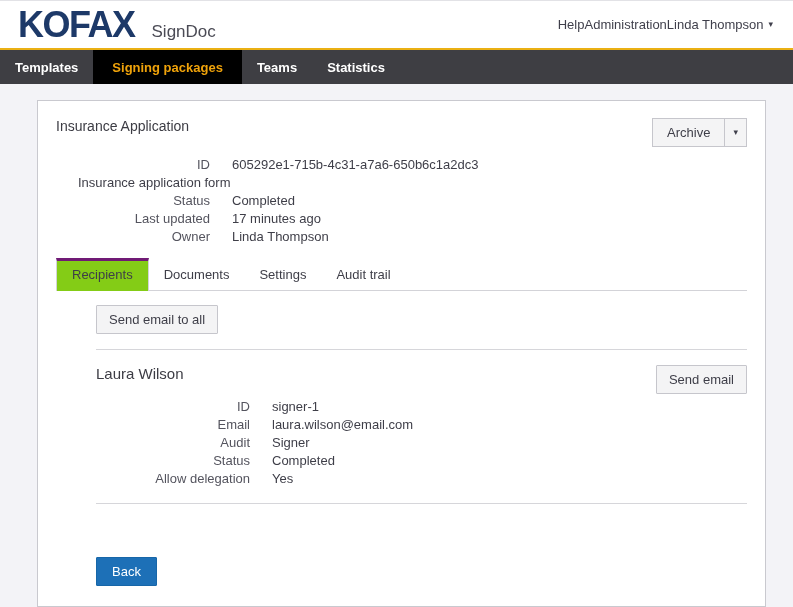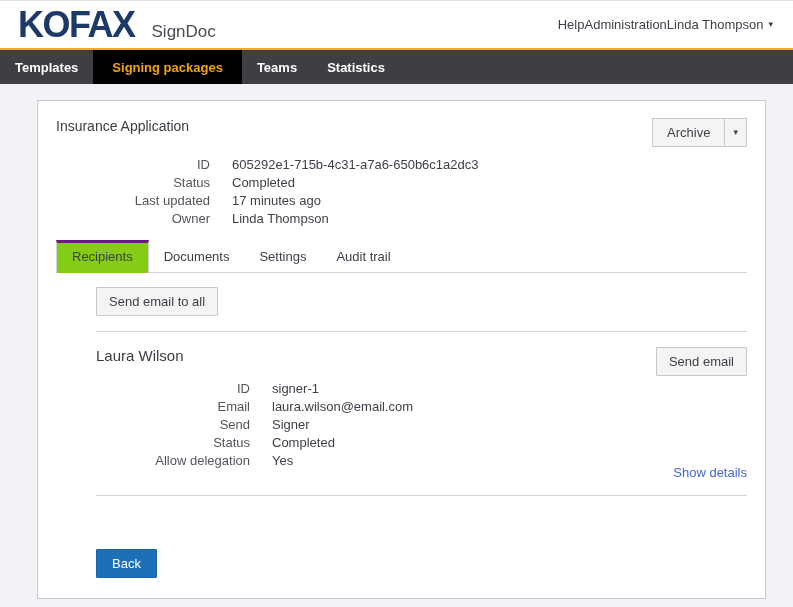--- a/index.html
+++ b/index.html
@@ -201,20 +201,21 @@
         </span>
     </div>
   </div>
 
   <div class="details">
     <div class="detail-row">
       <span class="detail-label">ID</span>
       <span class="detail-value">605292e1-715b-4c31-a7a6-650b6c1a2dc3</span>
     </div>
     <div class="detail-row">
+      <span class="detail-value">Insurance application form</span>
     </div>
     <div class="detail-row">
       <span class="detail-label">Status</span>
       <span class="detail-value">Completed</span>
     </div>
     <div class="detail-row">
       <span class="detail-label">Last updated</span>
       <span class="detail-value">17 minutes ago</span>
     </div>
     <div class="detail-row">
@@ -244,36 +245,33 @@
     <div class="details recipient-details">
       <div class="detail-row">
         <span class="detail-label">ID</span>
         <span class="detail-value">signer-1</span>
       </div>
       <div class="detail-row">
         <span class="detail-label">Email</span>
         <span class="detail-value">laura.wilson@email.com</span>
       </div>
       <div class="detail-row">
-        <span class="detail-label">Send</span>
+        <span class="detail-label">Audit</span>
         <span class="detail-value">Signer</span>
       </div>
       <div class="detail-row">
         <span class="detail-label">Status</span>
         <span class="detail-value">Completed</span>
       </div>
       <div class="detail-row">
         <span class="detail-label">Allow delegation</span>
         <span class="detail-value">Yes</span>
       </div>
     </div>
 
-    <div class="show-details-row">
-      <a class="link">Show details</a>
-    </div>
 
     <hr class="divider">
 
     <div class="footer-actions">
       <button class="btn-primary">Back</button>
     </div>
 
   </div>
 </div>
 

